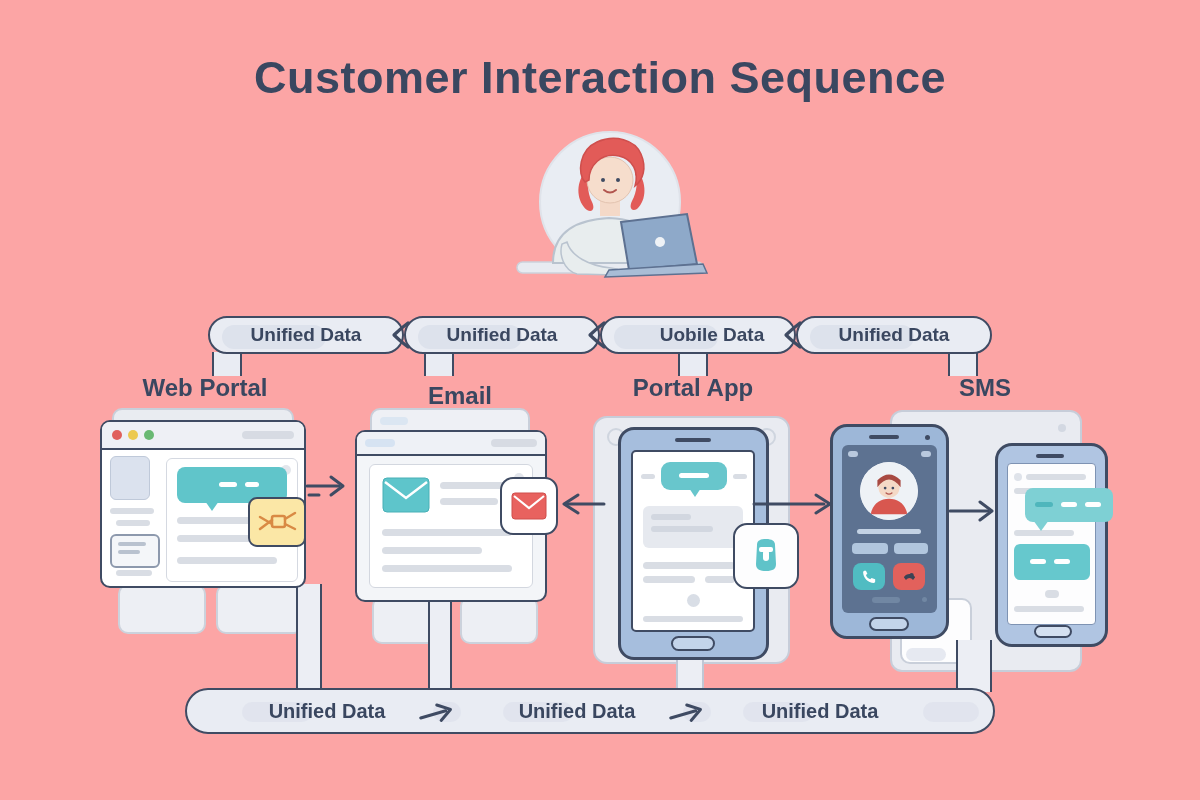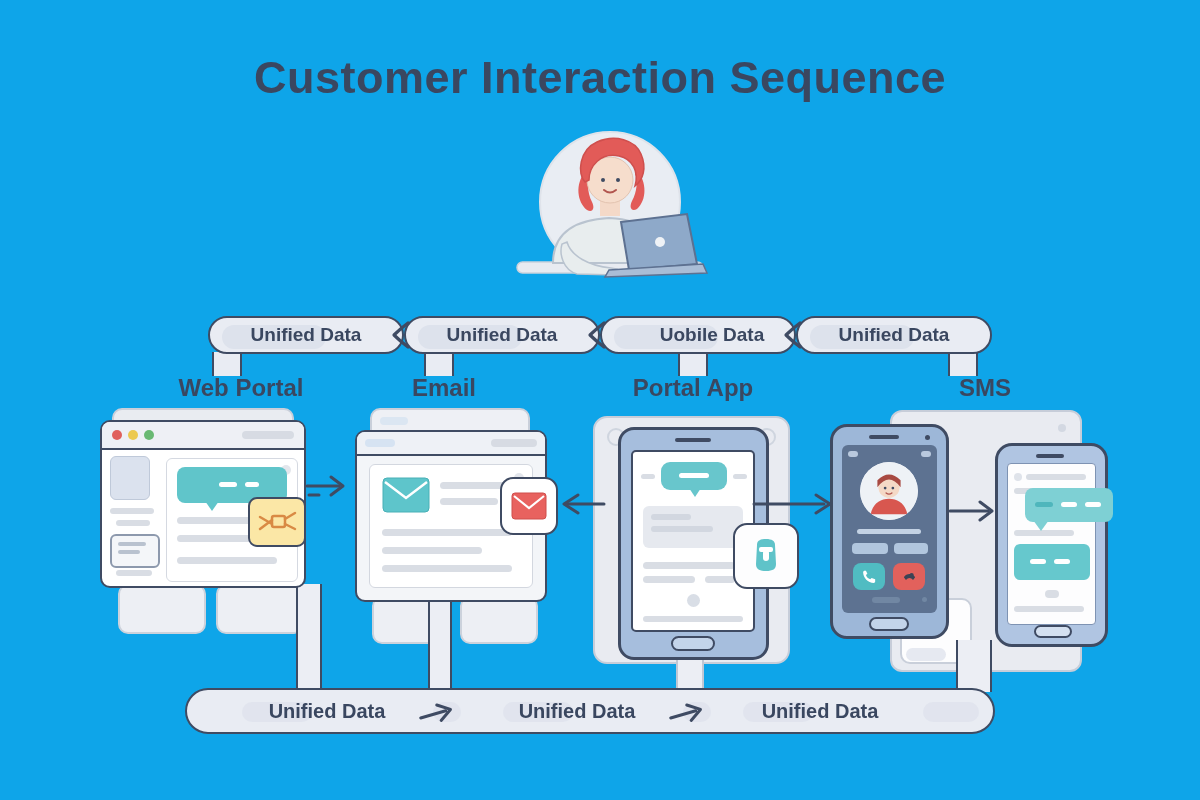--- a/index.html
+++ b/index.html
@@ -1,16 +1,16 @@
 <!DOCTYPE html>
 <html><head>
 <meta charset="utf-8">
 <style>
   html,body{margin:0;padding:0;background:#ffffff;}
-  #scene{position:relative;width:1200px;height:800px;background:#0ea5e9;
+  #scene{position:relative;width:1200px;height:800px;background:#fca5a5;
          font-family:"Liberation Sans",sans-serif;overflow:hidden;color:#3a4760;}
   .abs{position:absolute;}
   .title{position:absolute;left:0;right:0;top:52px;text-align:center;
          font-size:45px;font-weight:bold;color:#3a4760;letter-spacing:.5px;}
   
   .ln{position:absolute;background:#d9dde4;border-radius:4px;height:7px;}
   .dot{position:absolute;border-radius:50%;}
   
   .pill{position:absolute;top:316px;height:38px;width:196px;box-sizing:border-box;
         border:2.5px solid #3f4b63;border-radius:20px;background:#e9ecf3;
@@ -97,22 +97,22 @@
   <svg class="chev" style="left:390px;" viewBox="0 0 22 30">
     <path d="M18,3 C10,9 10,9 4,15 C10,21 10,21 18,27" stroke="#3f4b63" stroke-width="3.2" fill="none" stroke-linecap="round" stroke-linejoin="round"></path>
   </svg>
   <svg class="chev" style="left:586px;" viewBox="0 0 22 30">
     <path d="M18,3 C10,9 10,9 4,15 C10,21 10,21 18,27" stroke="#3f4b63" stroke-width="3.2" fill="none" stroke-linecap="round" stroke-linejoin="round"></path>
   </svg>
   <svg class="chev" style="left:782px;" viewBox="0 0 22 30">
     <path d="M18,3 C10,9 10,9 4,15 C10,21 10,21 18,27" stroke="#3f4b63" stroke-width="3.2" fill="none" stroke-linecap="round" stroke-linejoin="round"></path>
   </svg>
 
-  <div class="chan" style="left:205px;margin-left:36px;">Web Portal</div>
-  <div class="chan" style="left:444px;">Email</div>
+  <div class="chan" style="left:205px;">Web Portal</div>
+  <div class="chan" style="left:460px;margin-top:8px;">Email</div>
   <div class="chan" style="left:693px;">Portal App</div>
   <div class="chan" style="left:985px;">SMS</div>
 
   <div class="shadow-panel" style="left:112px;top:408px;width:182px;height:40px;"></div>
   <div class="leg" style="left:118px;top:584px;width:88px;height:50px;"></div>
   <div class="leg" style="left:216px;top:584px;width:88px;height:50px;"></div>
   <div class="tube" style="left:296px;top:584px;width:26px;height:108px;"></div>
 
   <div class="window" style="left:100px;top:420px;width:206px;height:168px;">
     <div class="abs" style="left:0;top:0;right:0;height:26px;background:#eef0f5;border-bottom:2px solid #3f4b63;">

